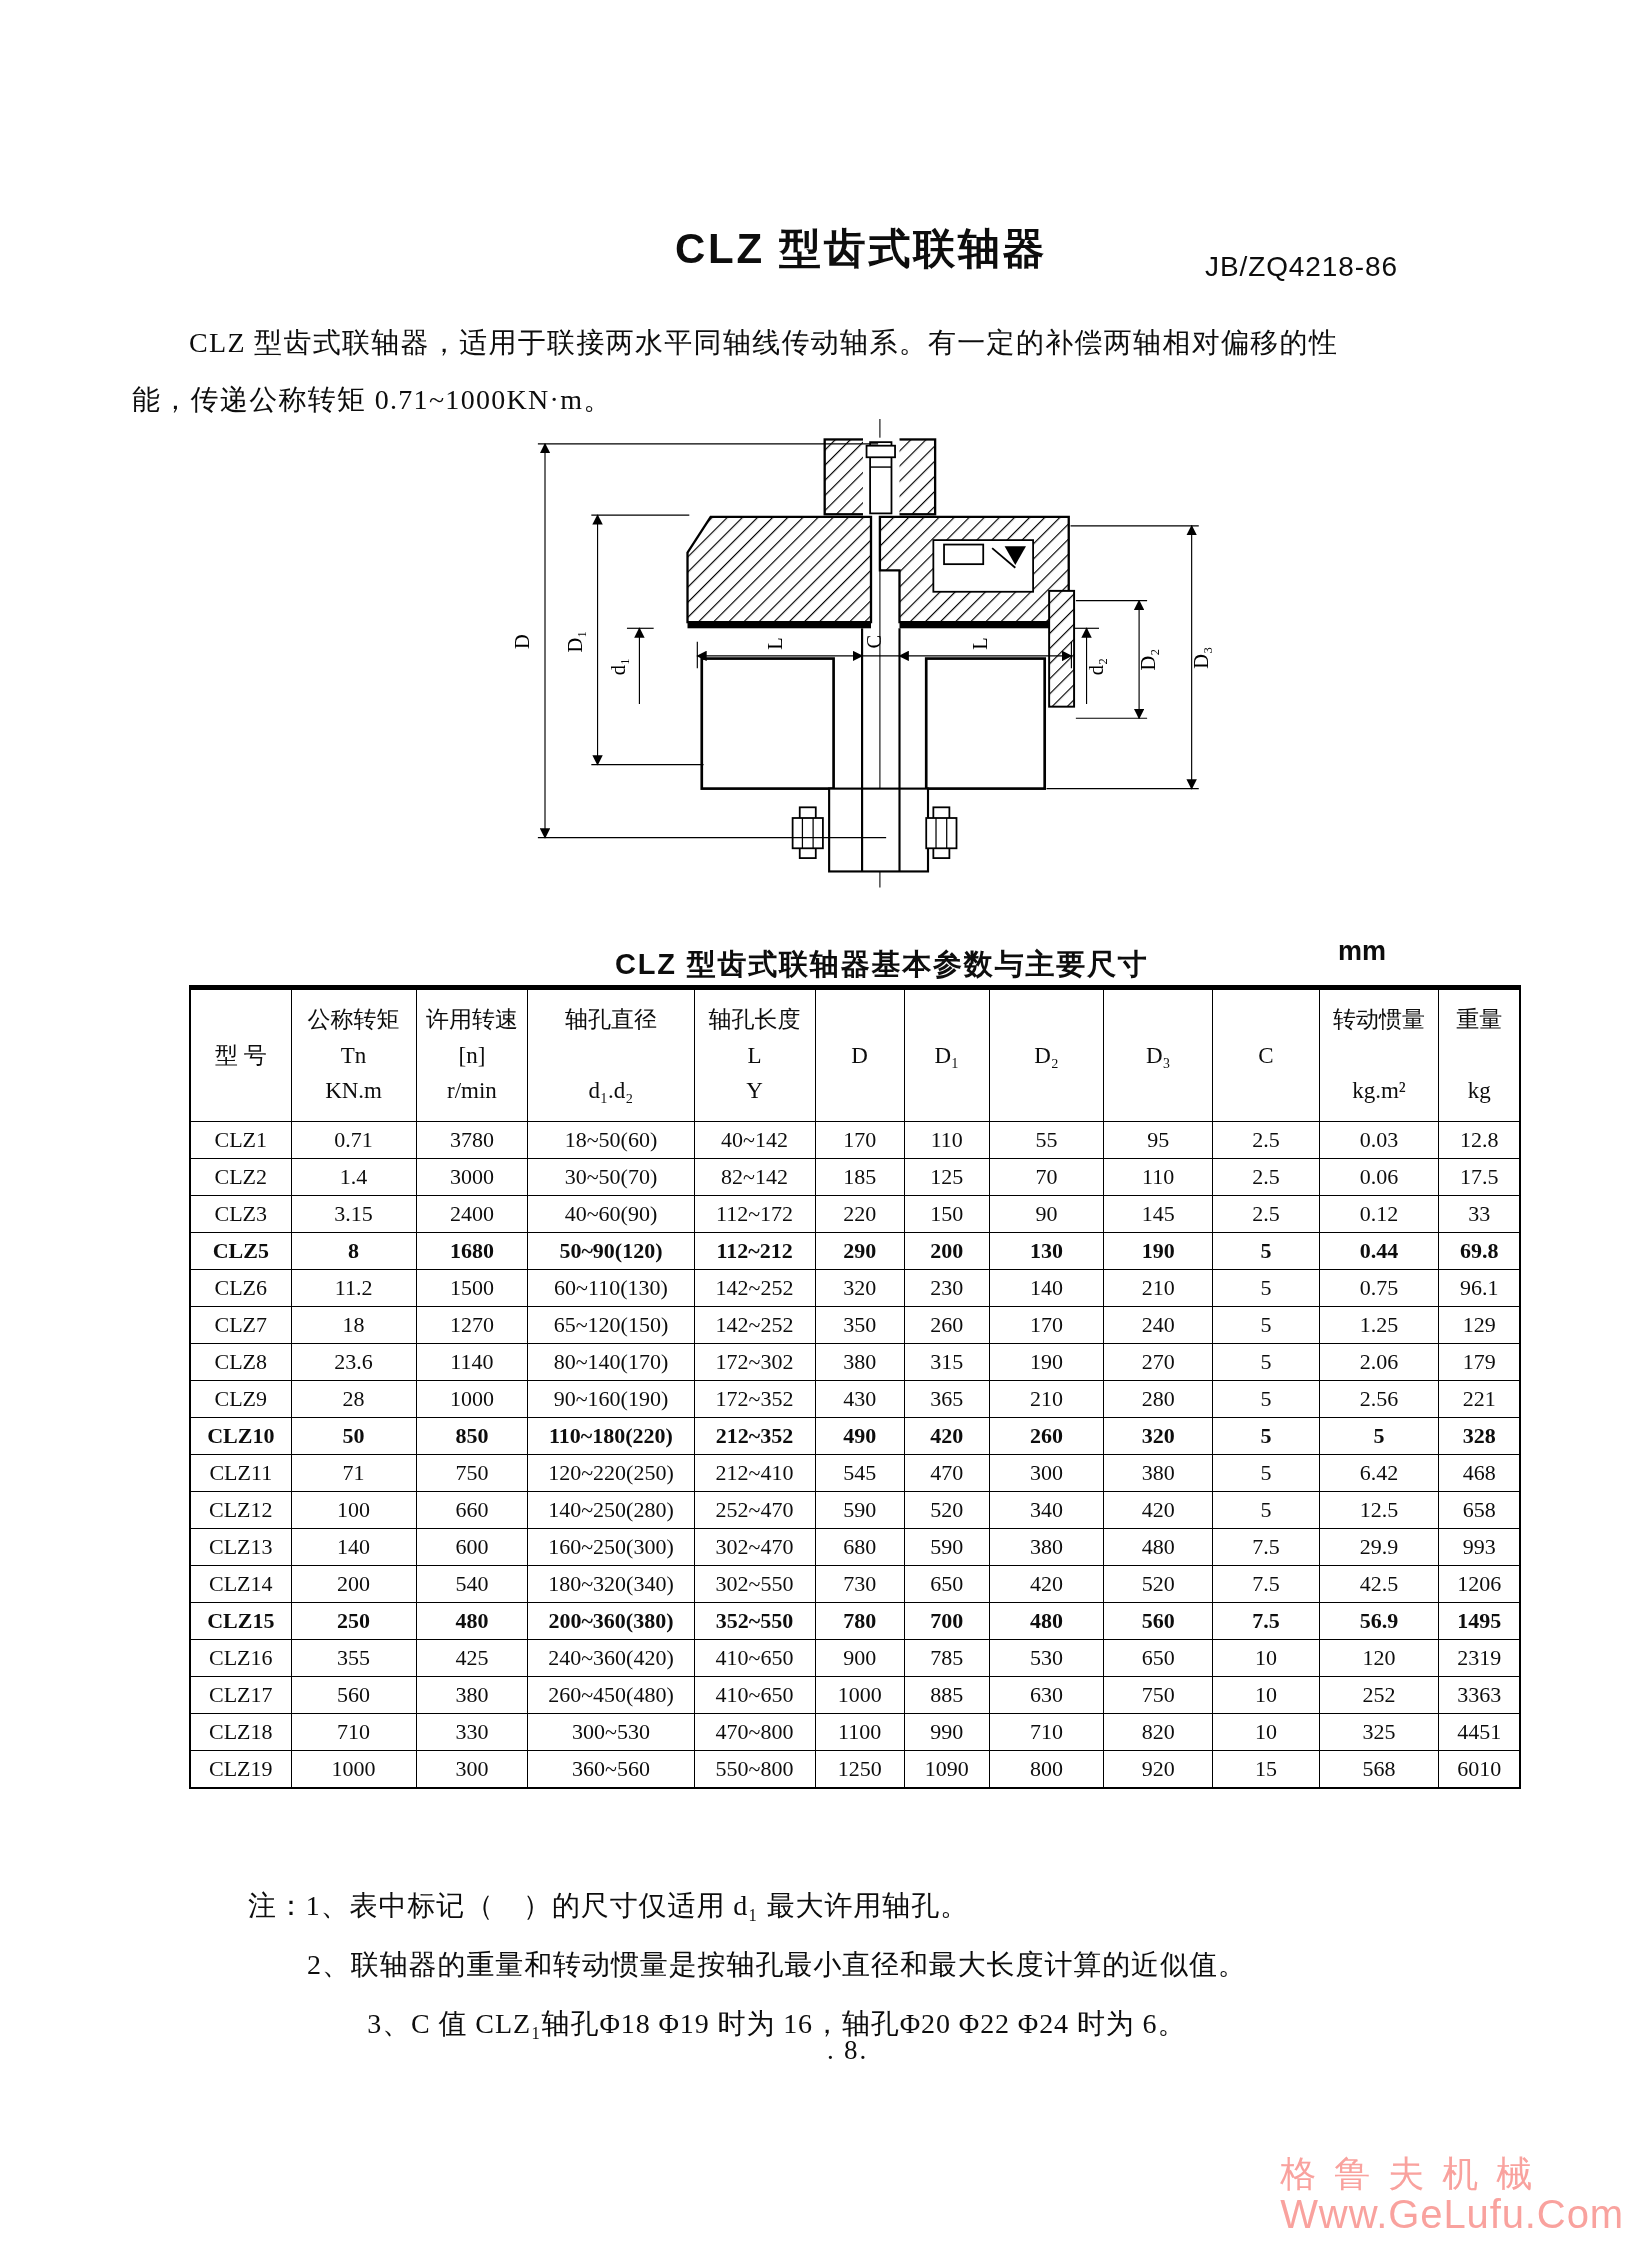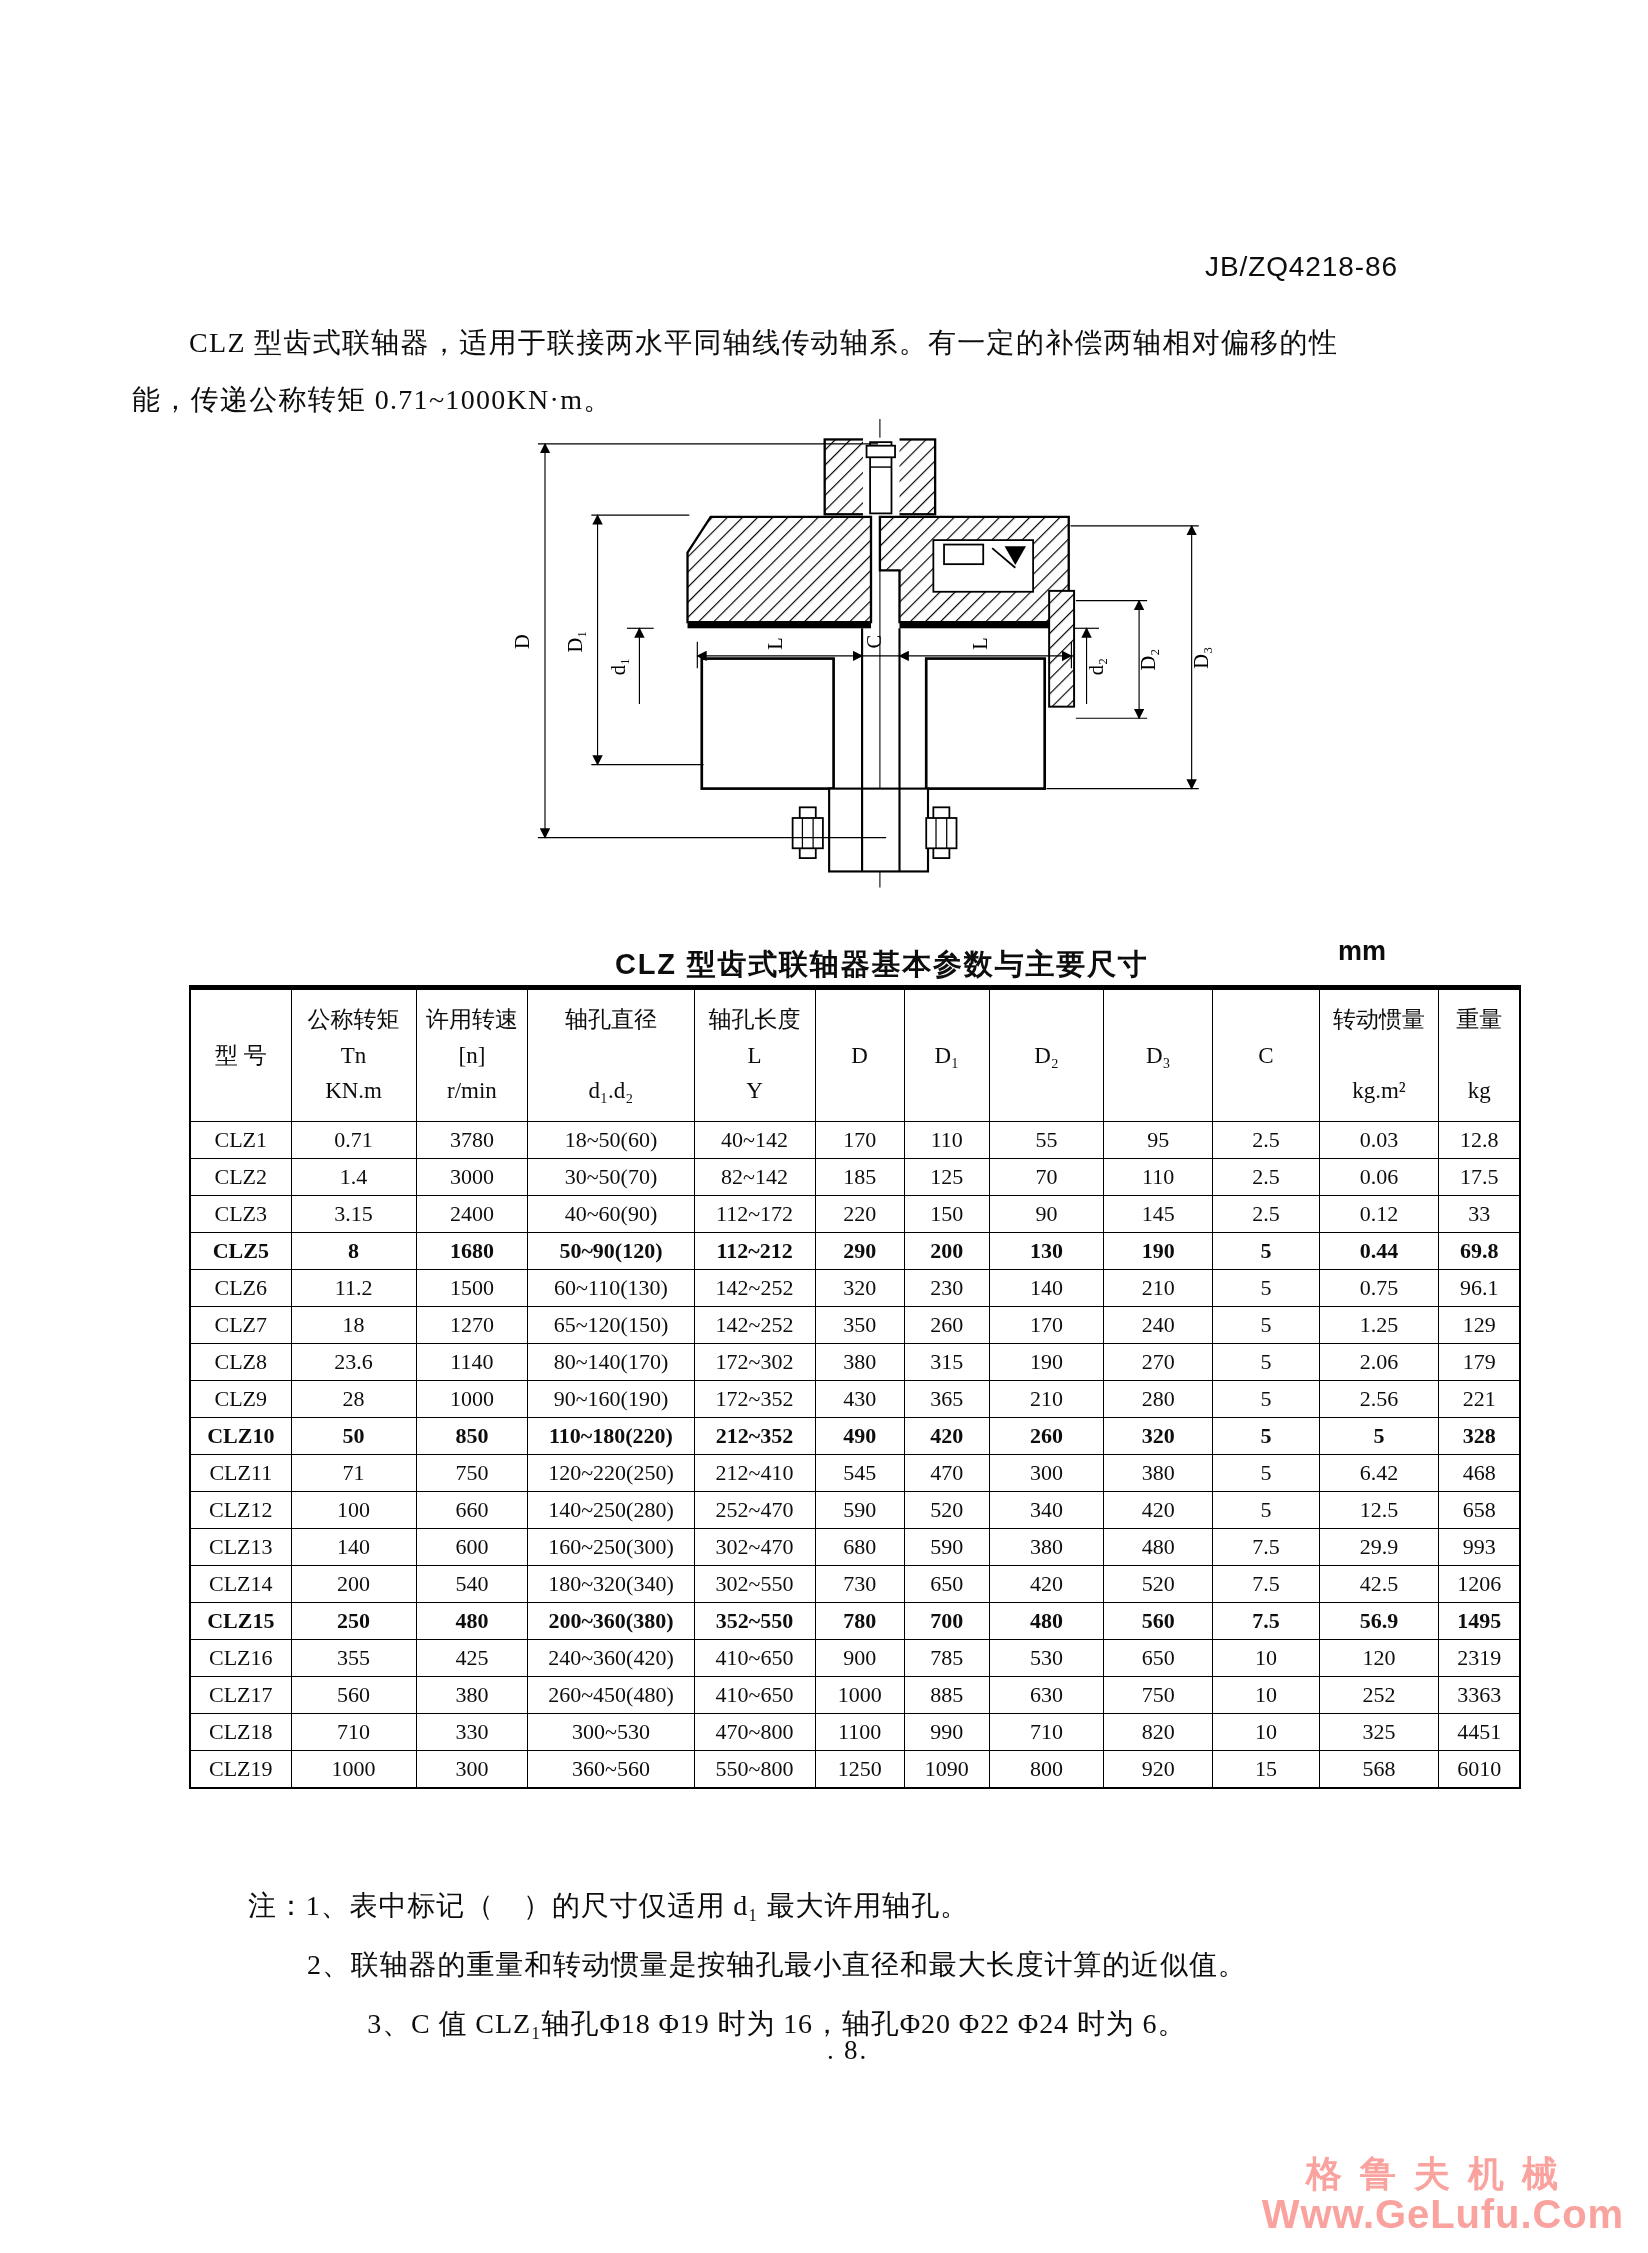--- a/index.html
+++ b/index.html
@@ -48,33 +48,34 @@
     height:131px;font-weight:normal;
     white-space:pre-line;line-height:1.55;font-size:23px;
   }
   table.params tbody td{height:36px;}
   table.params tbody tr.bold td{font-weight:bold;}
   .notes{left:248px;top:1877px;font-size:28px;line-height:2.1;letter-spacing:0.9px;}
   .notes .n{white-space:nowrap;}
   .notes .n2,.notes .n3{margin-left:59px;text-align:center;}
   .pageno{left:827px;top:2035px;font-size:27px;letter-spacing:1.8px;}
   .watermark{
-    right:25px;top:2156px;text-align:center;
+    right:25px;top:2156px;text-align:left;
     font-family:"Liberation Sans","DejaVu Sans",sans-serif;
-    font-weight:bold;line-height:1.0;
+    font-weight:normal;line-height:1.0;
   }
   .watermark .wm1{font-size:36px;letter-spacing:18px;margin-right:3.6px;}
   .watermark .wm2{font-size:40px;letter-spacing:0.9px;margin-top:2px;}
   svg text{font-family:"Liberation Serif","DejaVu Serif",serif;font-size:23px;}
 </style>
 </head>
 <body>
 
 <div class="page">
 
+  <div class="abs doc-title">CLZ 型齿式联轴器</div>
   <div class="abs std-no">JB/ZQ4218-86</div>
 
   <div class="abs intro">
     <div class="l1">CLZ 型齿式联轴器，适用于联接两水平同轴线传动轴系。有一定的补偿两轴相对偏移的性</div>
     <div class="l2">能，传递公称转矩 0.71~1000KN·m。</div>
   </div>
 
   <div class="abs drawing">
     <svg width="766" height="486" viewBox="0 0 860 545">
       <defs>

